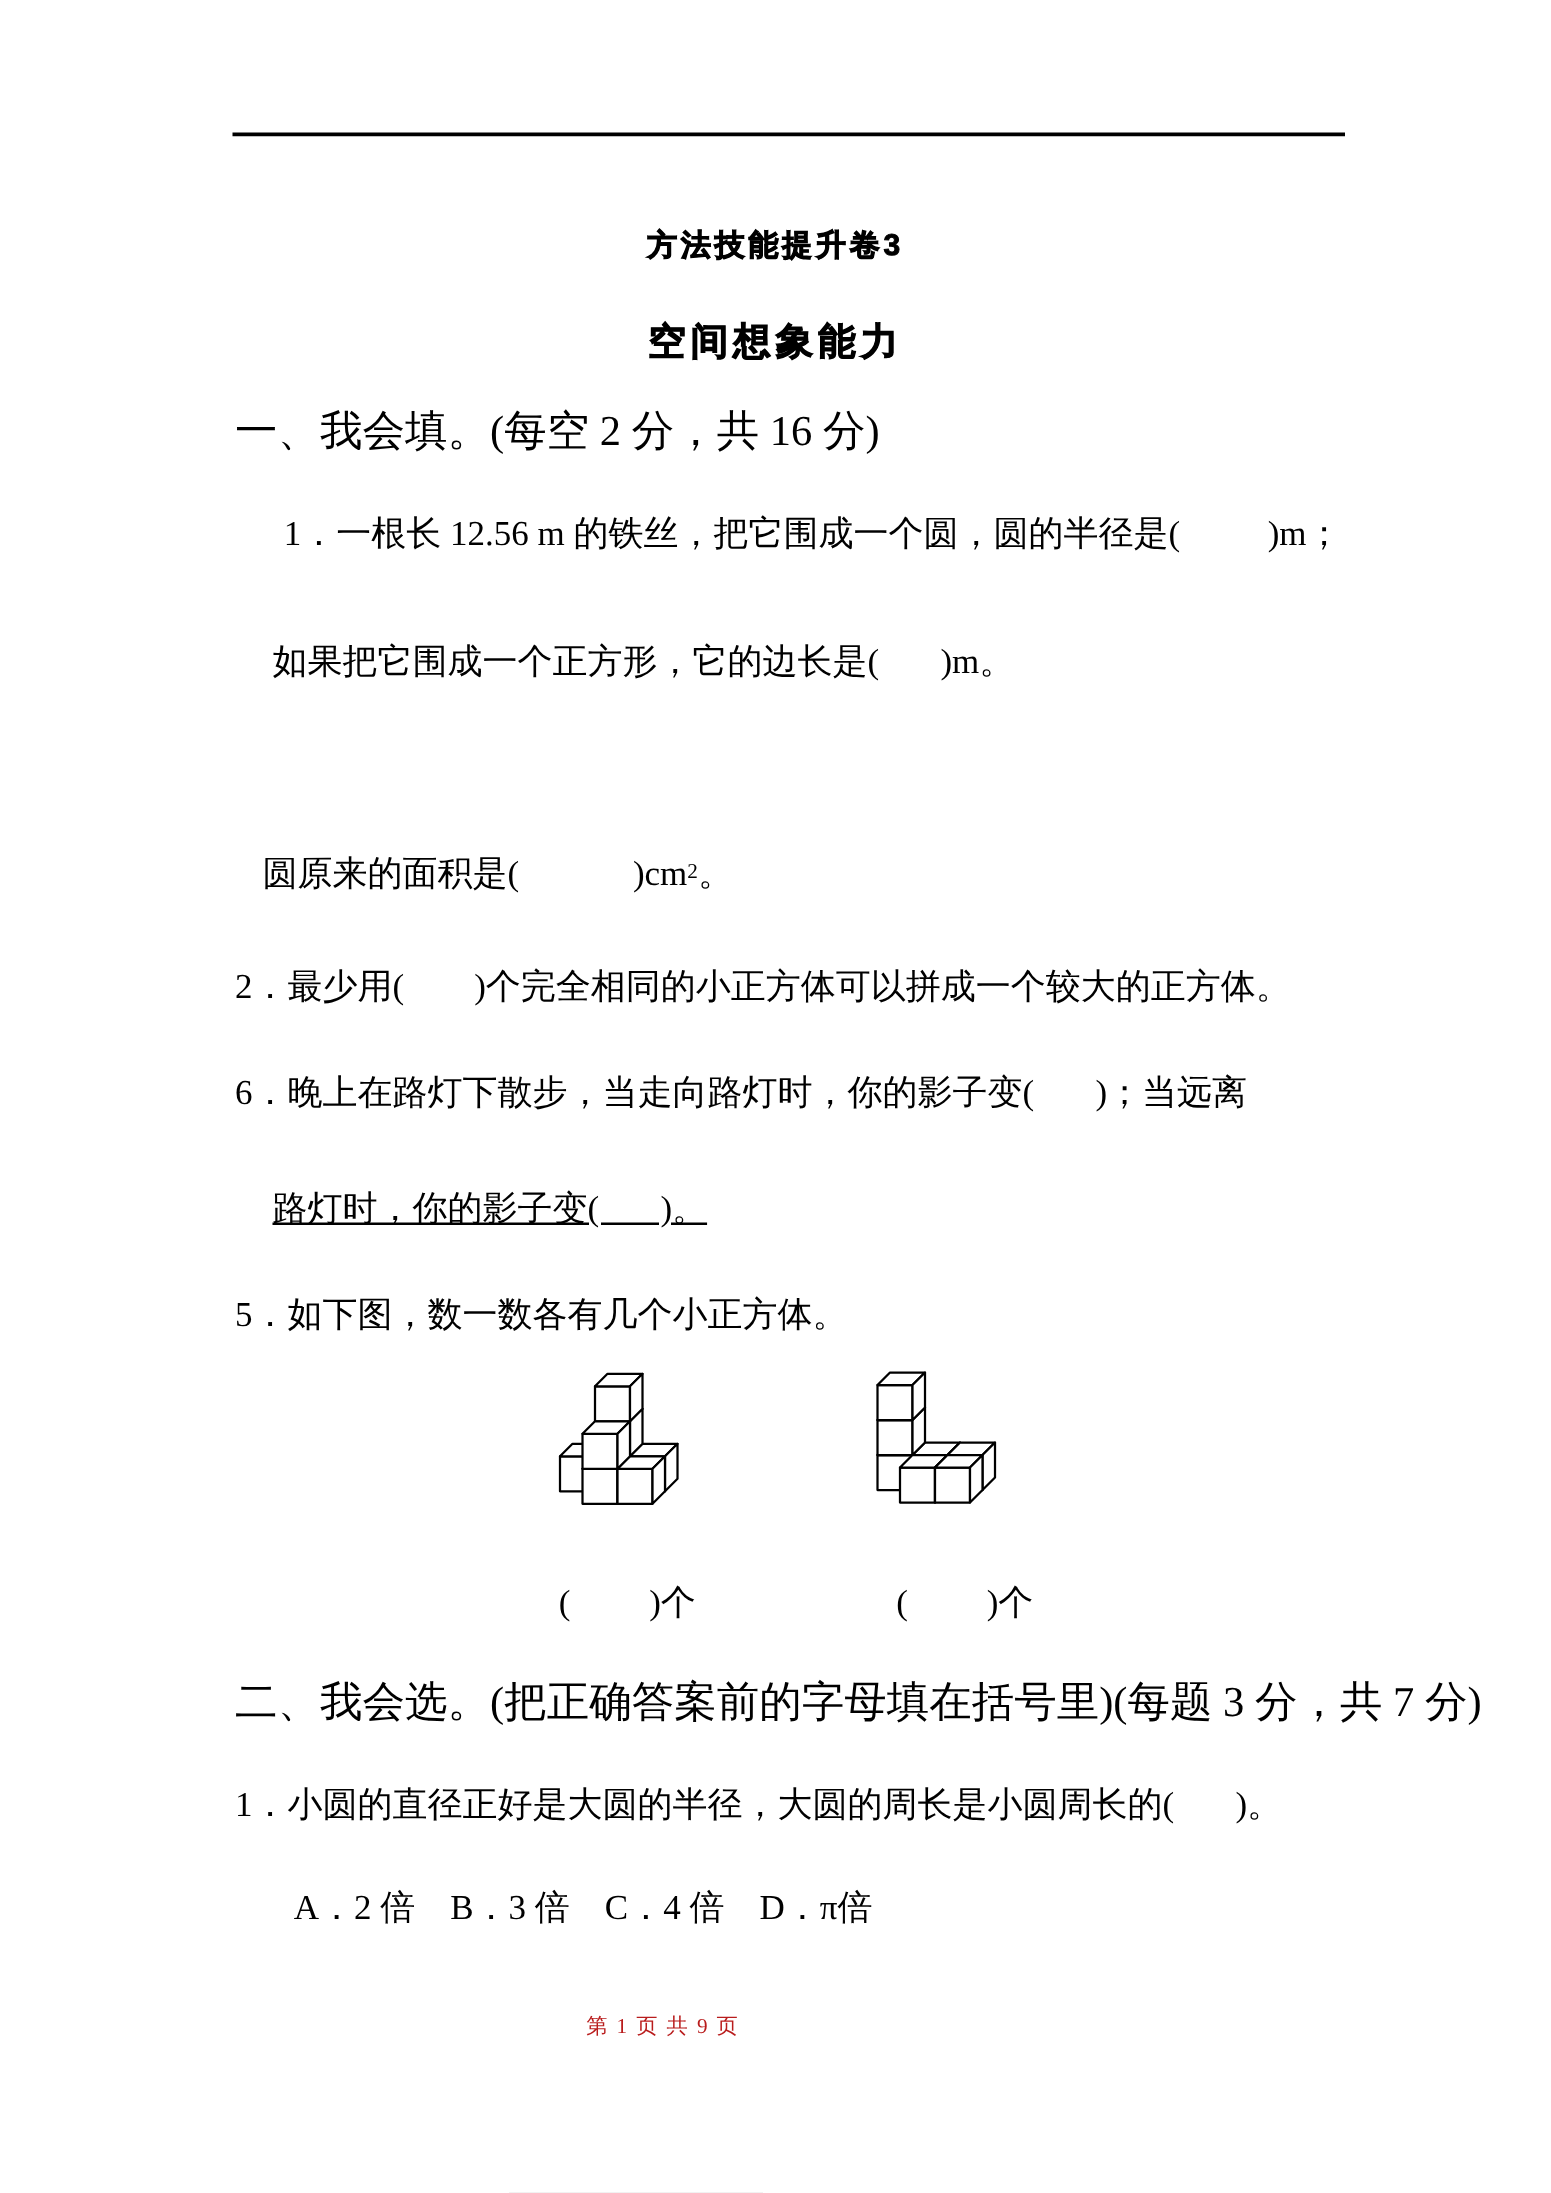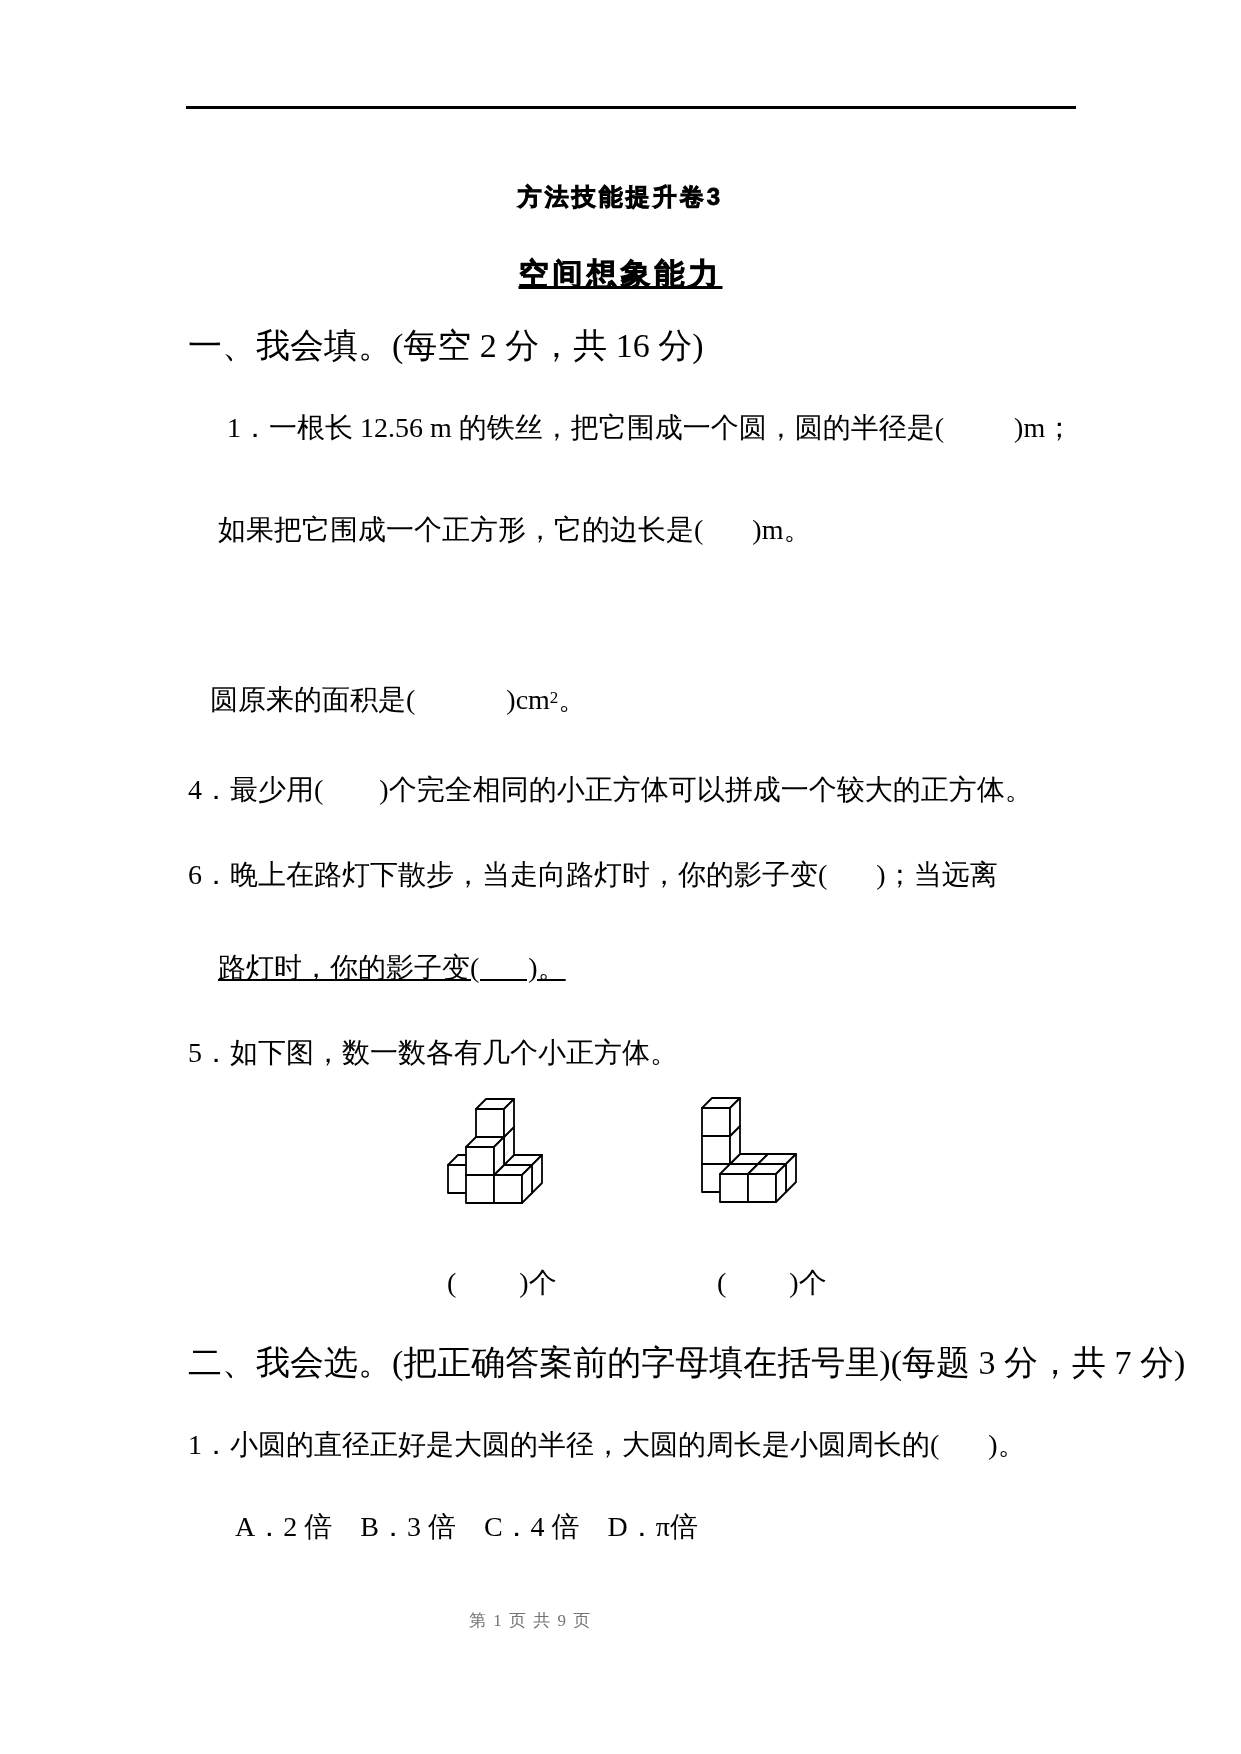--- a/index.html
+++ b/index.html
@@ -32,21 +32,20 @@
   .doc-subtitle{
     position:absolute;
     left:0;top:229px;width:1241px;
     text-align:center;
     font-family:"Liberation Sans","DejaVu Sans",sans-serif;
     font-size:30px;line-height:40px;
     font-weight:900;
     letter-spacing:4px;
     -webkit-text-stroke:0.8px #000;
     white-space:pre;
-    text-decoration:underline;
   }
   .line{
     position:absolute;
     margin:0;
     font-size:28px;line-height:40px;
     white-space:pre;
   }
   .sec-heading{ font-size:34px; }
   sup.sq{
     font-size:17px;
@@ -57,42 +56,42 @@
     position:absolute;
     width:102px;height:112px;
   }
   .fig svg{display:block;width:100%;height:100%;}
   .footer-text{
     position:absolute;
     left:469px;top:1607px;
     margin:0;
     font-size:17px;line-height:28px;
     letter-spacing:1.5px;
-    color:#737373;
+    color:#b91c1c;
     white-space:pre;
   }
 </style>
 </head>
 <body>
 
 <div class="page">
 
   <div class="rule"></div>
 
   <h1 class="doc-title">方法技能提升卷3</h1>
   <h2 class="doc-subtitle">空间想象能力</h2>
 
   <p class="line sec-heading" style="left:188px;top:326px;">一、我会填。(每空 2 分，共 16 分)</p>
 
   <p class="line" style="left:188px;top:408px;margin-left:39px;">1．一根长 12.56 m 的铁丝，把它围成一个圆，圆的半径是(          )m；</p>
   <p class="line" style="left:218px;top:510px;">如果把它围成一个正方形，它的边长是(       )m。</p>
 
   <p class="line" style="left:210px;top:680px;"><span>圆原来的面积是(             )cm</span><sup class="sq">2</sup><span>。</span></p>
 
-  <p class="line" style="left:188px;top:770px;">4．最少用(        )个完全相同的小正方体可以拼成一个较大的正方体。</p>
+  <p class="line" style="left:188px;top:770px;">2．最少用(        )个完全相同的小正方体可以拼成一个较大的正方体。</p>
 
   <p class="line" style="left:188px;top:855px;">6．晚上在路灯下散步，当走向路灯时，你的影子变(       )；当远离</p>
   <p class="line" style="left:218px;top:948px;text-decoration:underline;">路灯时，你的影子变(       )。</p>
 
   <p class="line" style="left:188px;top:1033px;">5．如下图，数一数各有几个小正方体。</p>
 
   <div class="fig" style="left:446px;top:1096px;">
     <svg id="fig1" viewBox="0 0 102 112" xmlns="http://www.w3.org/2000/svg">
         <polygon points="2,97 30,97 30,69 2,69" fill="#ffffff" stroke="#000000" stroke-width="1.8" stroke-linejoin="round"></polygon>
         <polygon points="2,69 12,59 40,59 30,69" fill="#ffffff" stroke="#000000" stroke-width="1.8" stroke-linejoin="round"></polygon>

